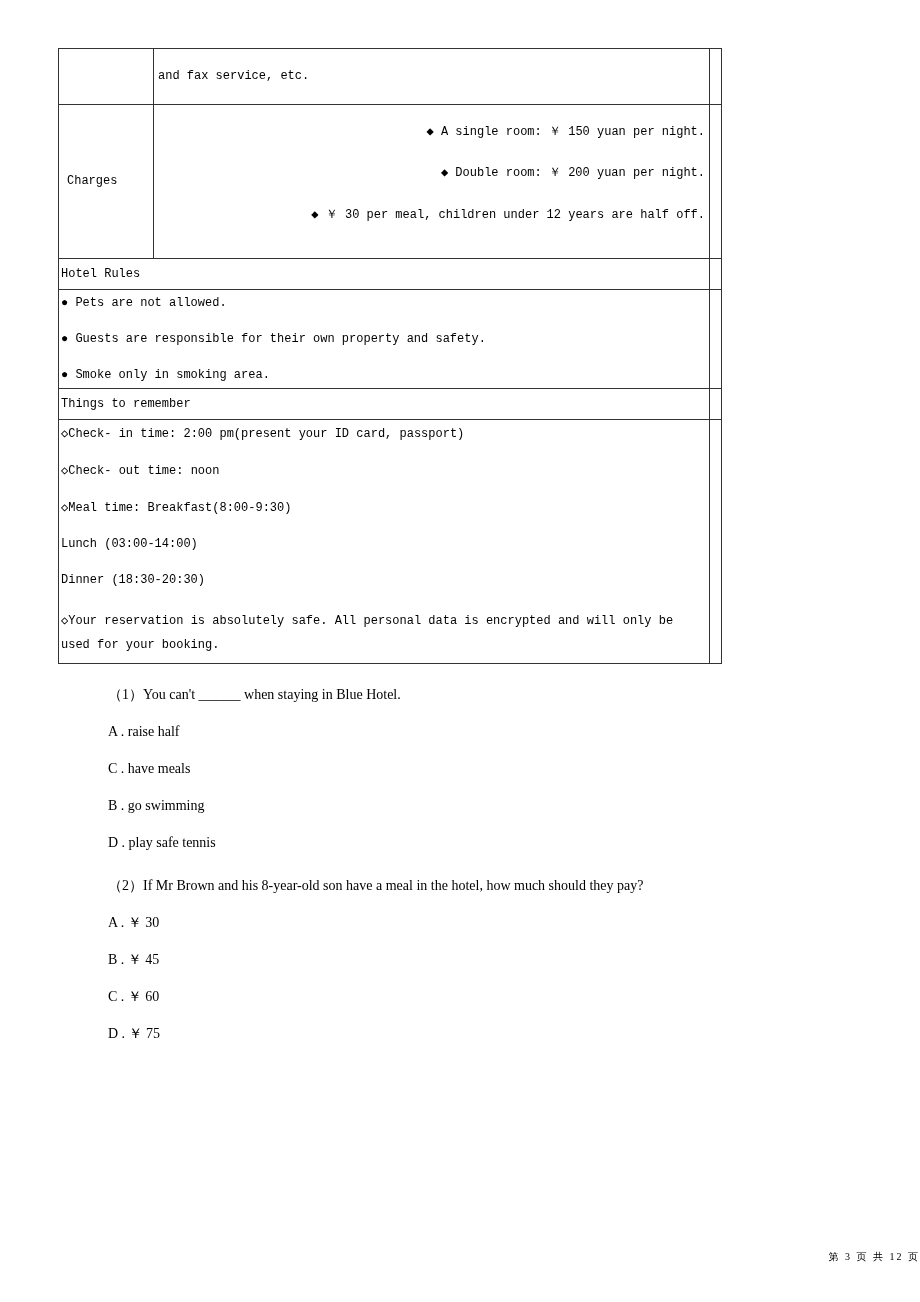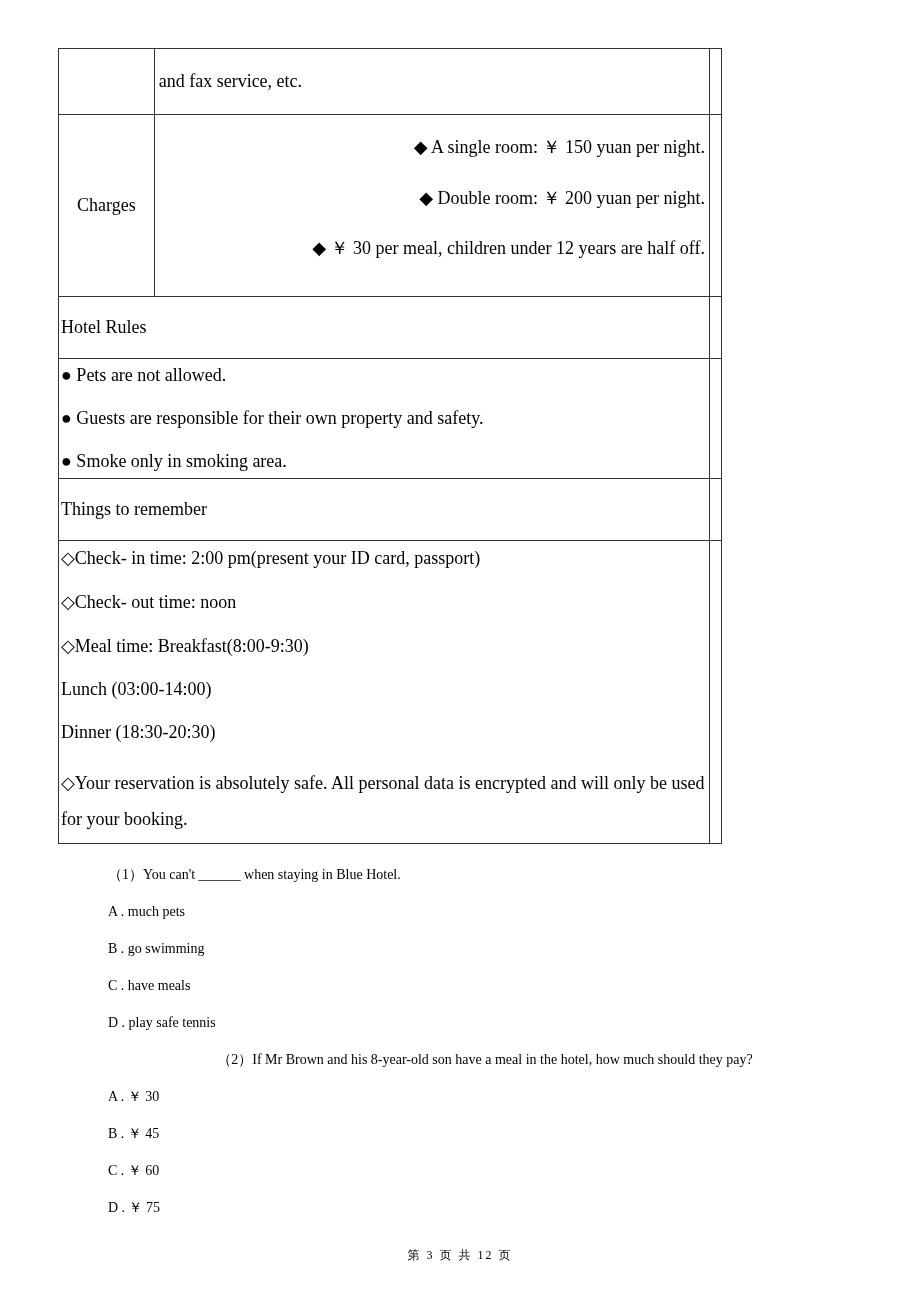--- a/index.html
+++ b/index.html
@@ -15,26 +15,27 @@
       padding: 48px 58px 0 58px;
     }
     table {
       border-collapse: collapse;
       width: 664px;
       margin-left: 0;
     }
     table td {
       border: 1px solid #333;
       padding: 0;
-      font-size: 18px;
+      font-size: 12px;
       vertical-align: middle;
+      font-family: Liberation Mono, monospace;
     }
     .col-label {
-      width: 73px;
-      padding: 0 18px;
+      width: 95px;
+      padding: 0 8px;
     }
     .col-content {
       padding: 0 2px;
     }
     .col-narrow {
       width: 12px;
     }
     .cell-text {
       padding: 18px 2px;
       line-height: 1.6;
@@ -45,21 +46,21 @@
     }
     .multi-line .line {
       padding: 0 0;
       margin-bottom: 22px;
       text-align: right;
     }
     .multi-line .line:last-child {
       margin-bottom: 15px;
     }
     .rules-header td {
-      padding: 20px 2px;
+      padding: 8px 2px;
     }
     .rules-body td {
       padding: 6px 2px;
     }
     .rules-body .line {
       margin-bottom: 22px;
     }
     .rules-body .line:last-child {
       margin-bottom: 0;
     }
@@ -70,29 +71,28 @@
       line-height: 1.5;
     }
     .question-stem {
       margin-bottom: 16px;
     }
     .option {
       margin-bottom: 16px;
       padding-left: 0;
     }
     .q2 {
-      margin-top: 16px;
-      text-align: center;
+      margin-top: 22px;
     }
     .footer {
       position: absolute;
       bottom: 38px;
       width: 920px;
-      text-align: center;
-      font-size: 12px;
+      text-align: right;
+      font-size: 10px;
       letter-spacing: 2px;
       left: 0;
     }
   </style>
 </head>
 <body>
 
 <div class="page">
   <table>
     <tbody>
@@ -143,23 +143,23 @@
           <div class="line" style="line-height:2.0;">◇Your reservation is absolutely safe. All personal data is encrypted and will only be used for your booking.</div>
         </div>
       </td>
       <td class="col-narrow"></td>
     </tr>
   </tbody>
     </table>
 
   <div class="questions">
     <div class="question-stem">（1）You can't ______ when staying in Blue Hotel.</div>
-    <div class="option">A . much pets</div>
+    <div class="option">A . raise half</div>
+    <div class="option">C . have meals</div>
     <div class="option">B . go swimming</div>
-    <div class="option">C . have meals</div>
     <div class="option">D . play safe tennis</div>
 
     <div class="question-stem q2">（2）If Mr Brown and his 8-year-old son have a meal in the hotel, how much should they pay?</div>
     <div class="option">A . ￥ 30</div>
     <div class="option">B . ￥ 45</div>
     <div class="option">C . ￥ 60</div>
     <div class="option">D . ￥ 75</div>
   </div>
 </div>
 

